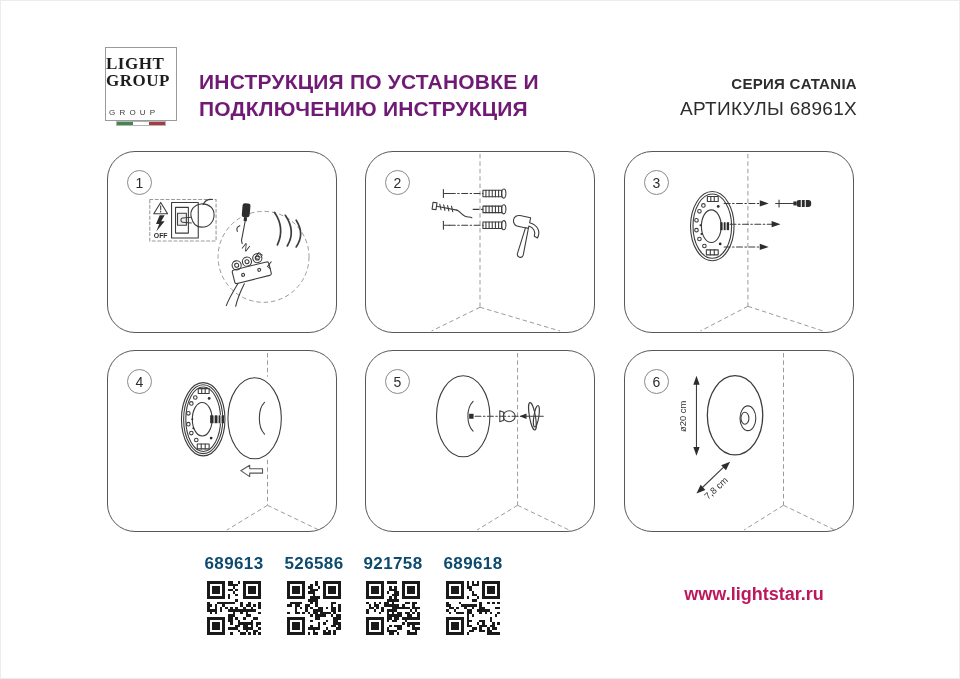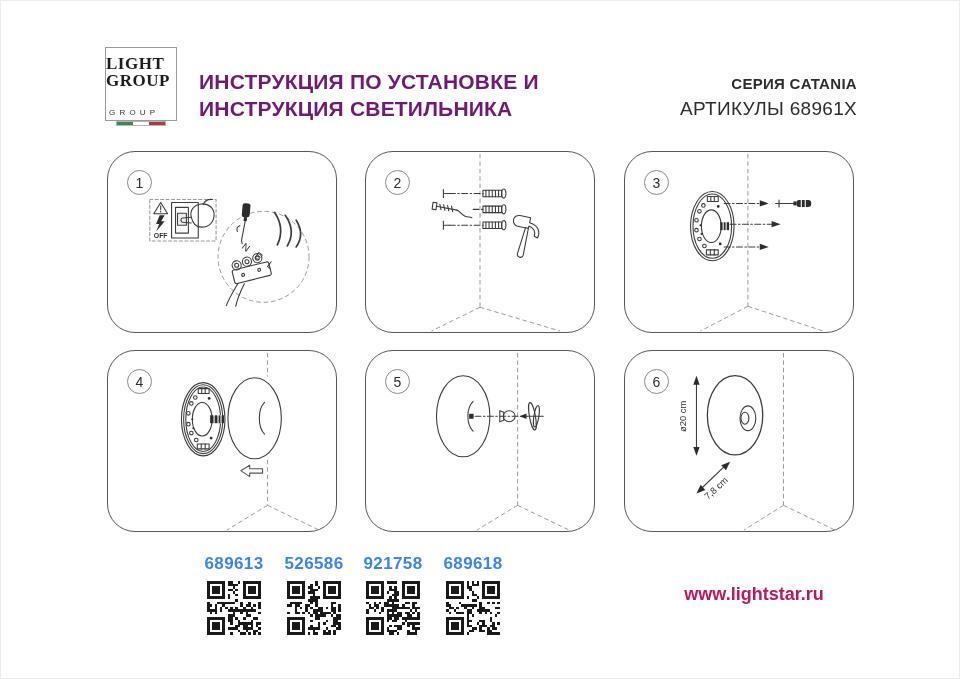--- a/index.html
+++ b/index.html
@@ -24,21 +24,21 @@
            display:flex;align-items:center;justify-content:center;font-size:14px;color:#2d2d2d;background:#fff;z-index:2;}
   .panel svg{position:absolute;left:0;top:0;width:100%;height:100%;}
   .ill{stroke:#3d3d3d;fill:none;stroke-width:1.1;stroke-linecap:round;stroke-linejoin:round;}
   .wall{stroke:#9a9a9a;fill:none;stroke-width:1;stroke-dasharray:4.5 3;}
   .dd{stroke-dasharray:6 2.5 1.5 2.5;}
   .ink{fill:#2d2d2d;stroke:none;}
   .svgtxt{fill:#2d2d2d;font-family:"Liberation Sans",sans-serif;}
   
   .product{position:absolute;top:553px;width:80px;text-align:center;}
   .f1{left:193px}.f2{left:273px}.f3{left:352px}.f4{left:432px}
-  .code-label{font-size:17px;font-weight:bold;letter-spacing:.4px;color:#3b82f6;}
+  .code-label{font-size:17px;font-weight:bold;letter-spacing:.4px;color:#0c4a6e;}
   .qr{width:54px;height:54px;margin:7px auto 0;}
   .website{position:absolute;left:653px;top:583px;width:200px;text-align:center;font-size:18px;font-weight:bold;color:#be185d;}
 </style>
 </head>
 <body>
 
 <div class="page">
 
   <div class="logo-box">
     <div class="logo-l1">LIGHT</div>
@@ -46,21 +46,21 @@
     <div class="logo-l3">GROUP</div>
     <div class="logo-flag">
       <span id="flag-g" style="background: rgb(65, 135, 77);"></span>
         <span id="flag-w" style="background: rgb(255, 255, 255);"></span>
         <span id="flag-r" style="background: rgb(169, 58, 64);"></span>
     </div>
   </div>
 
   <div class="title">
     <div>ИНСТРУКЦИЯ ПО УСТАНОВКЕ И</div>
-    <div>ИНСТРУКЦИЯ СВЕТИЛЬНИКА</div>
+    <div>ПОДКЛЮЧЕНИЮ ИНСТРУКЦИЯ</div>
   </div>
 
   <div class="series-block">
     <div class="series-line">СЕРИЯ CATANIA</div>
     <div class="articles-line">АРТИКУЛЫ 68961X</div>
   </div>
 
   <section class="panel p1">
     <div class="stepnum">
       <span>1</span>

